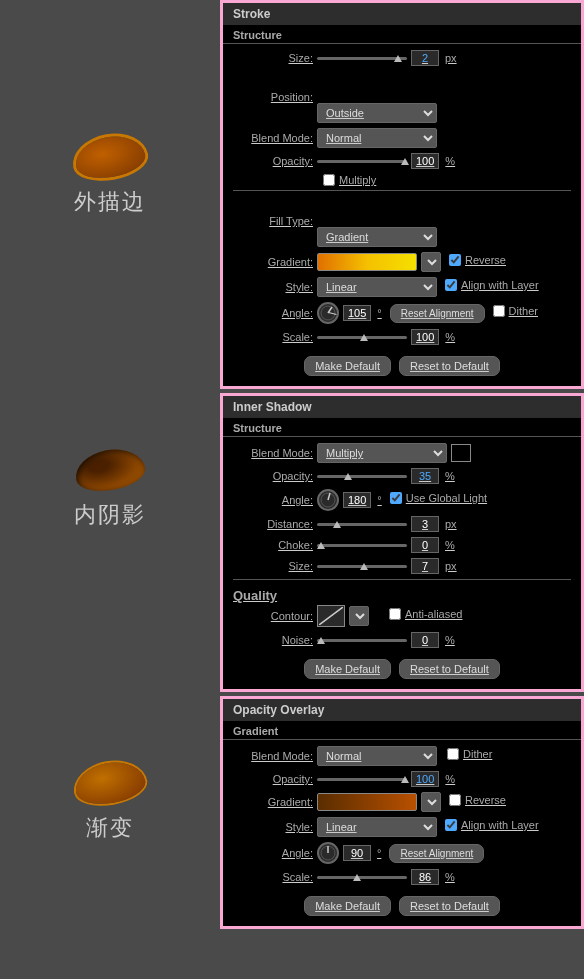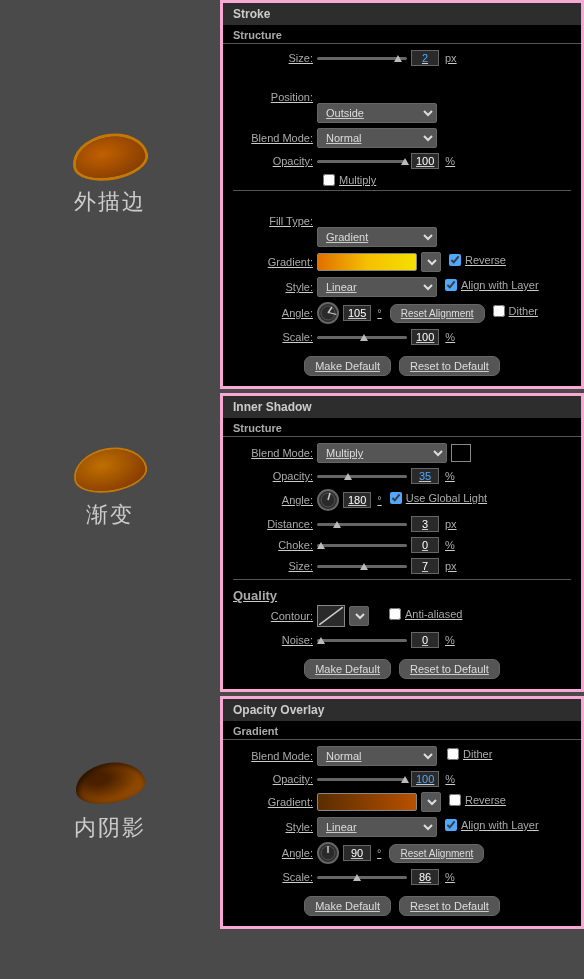--- a/index.html
+++ b/index.html
@@ -289,27 +289,27 @@
 <body>
 
 <div class="left-panel">
 
   <div class="left-item">
     <div class="leaf-shape" style="box-shadow: 0 0 0 3px #c87800; background: radial-gradient(ellipse at 40% 40%, #c06000, #7a3500);"></div>
     <div class="chinese-label">外描边</div>
   </div>
 
   <div class="left-item">
+    <div class="leaf-shape" style="background: radial-gradient(ellipse at 35% 35%, #4a2000 15%, #8a4500 60%, #a05500); box-shadow: inset 2px 2px 6px rgba(0,0,0,0.7);"></div>
+    <div class="chinese-label">内阴影</div>
+  </div>
+
+  <div class="left-item">
     <div class="leaf-shape" style="background: radial-gradient(ellipse at 40% 35%, #c07000, #7a3000);"></div>
     <div class="chinese-label">渐变</div>
-  </div>
-
-  <div class="left-item">
-    <div class="leaf-shape" style="background: radial-gradient(ellipse at 35% 35%, #4a2000 15%, #8a4500 60%, #a05500); box-shadow: inset 2px 2px 6px rgba(0,0,0,0.7);"></div>
-    <div class="chinese-label">内阴影</div>
   </div>
 
 </div>
 
 <div class="right-panel">
 
   <div class="panel-section">
     <div class="panel-title">Stroke</div>
     <div class="panel-subtitle">Structure</div>
     <div class="panel-body">

